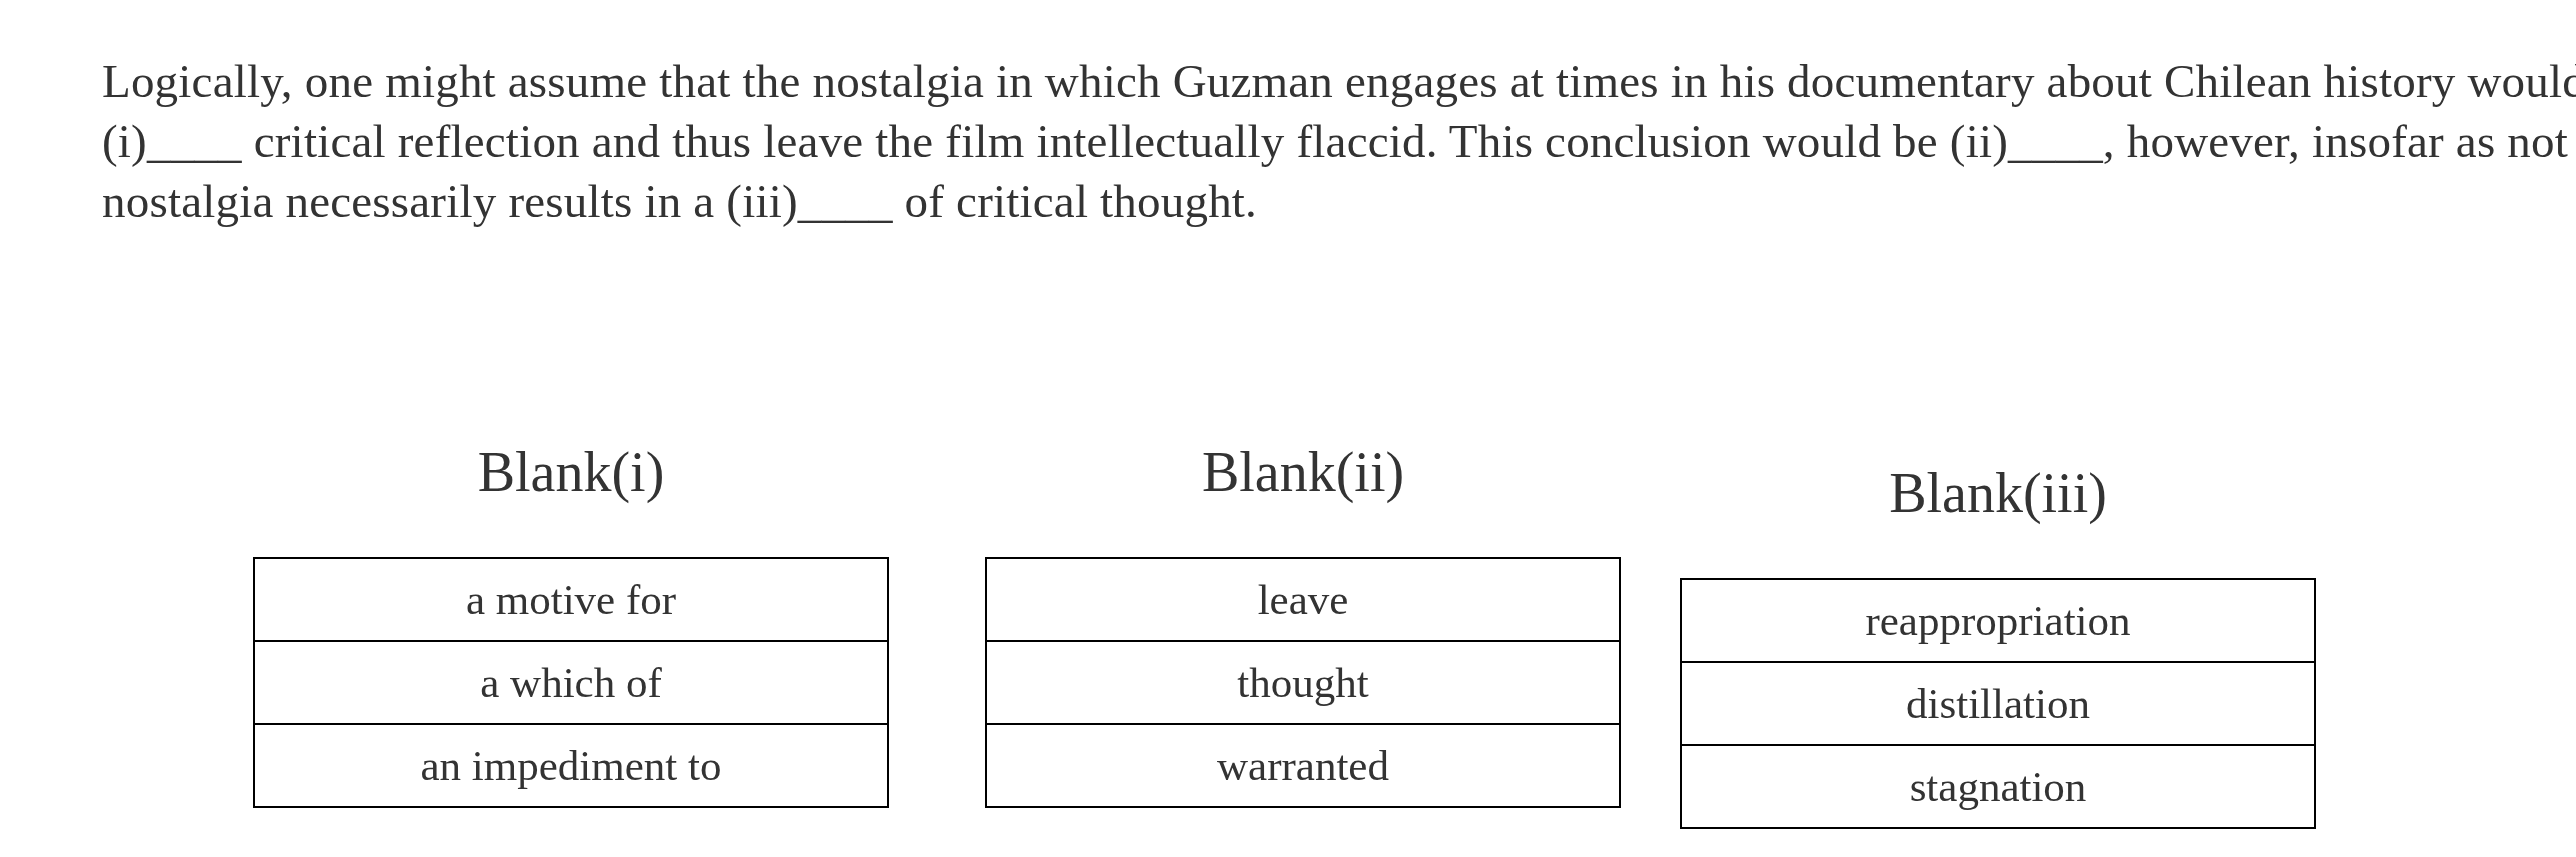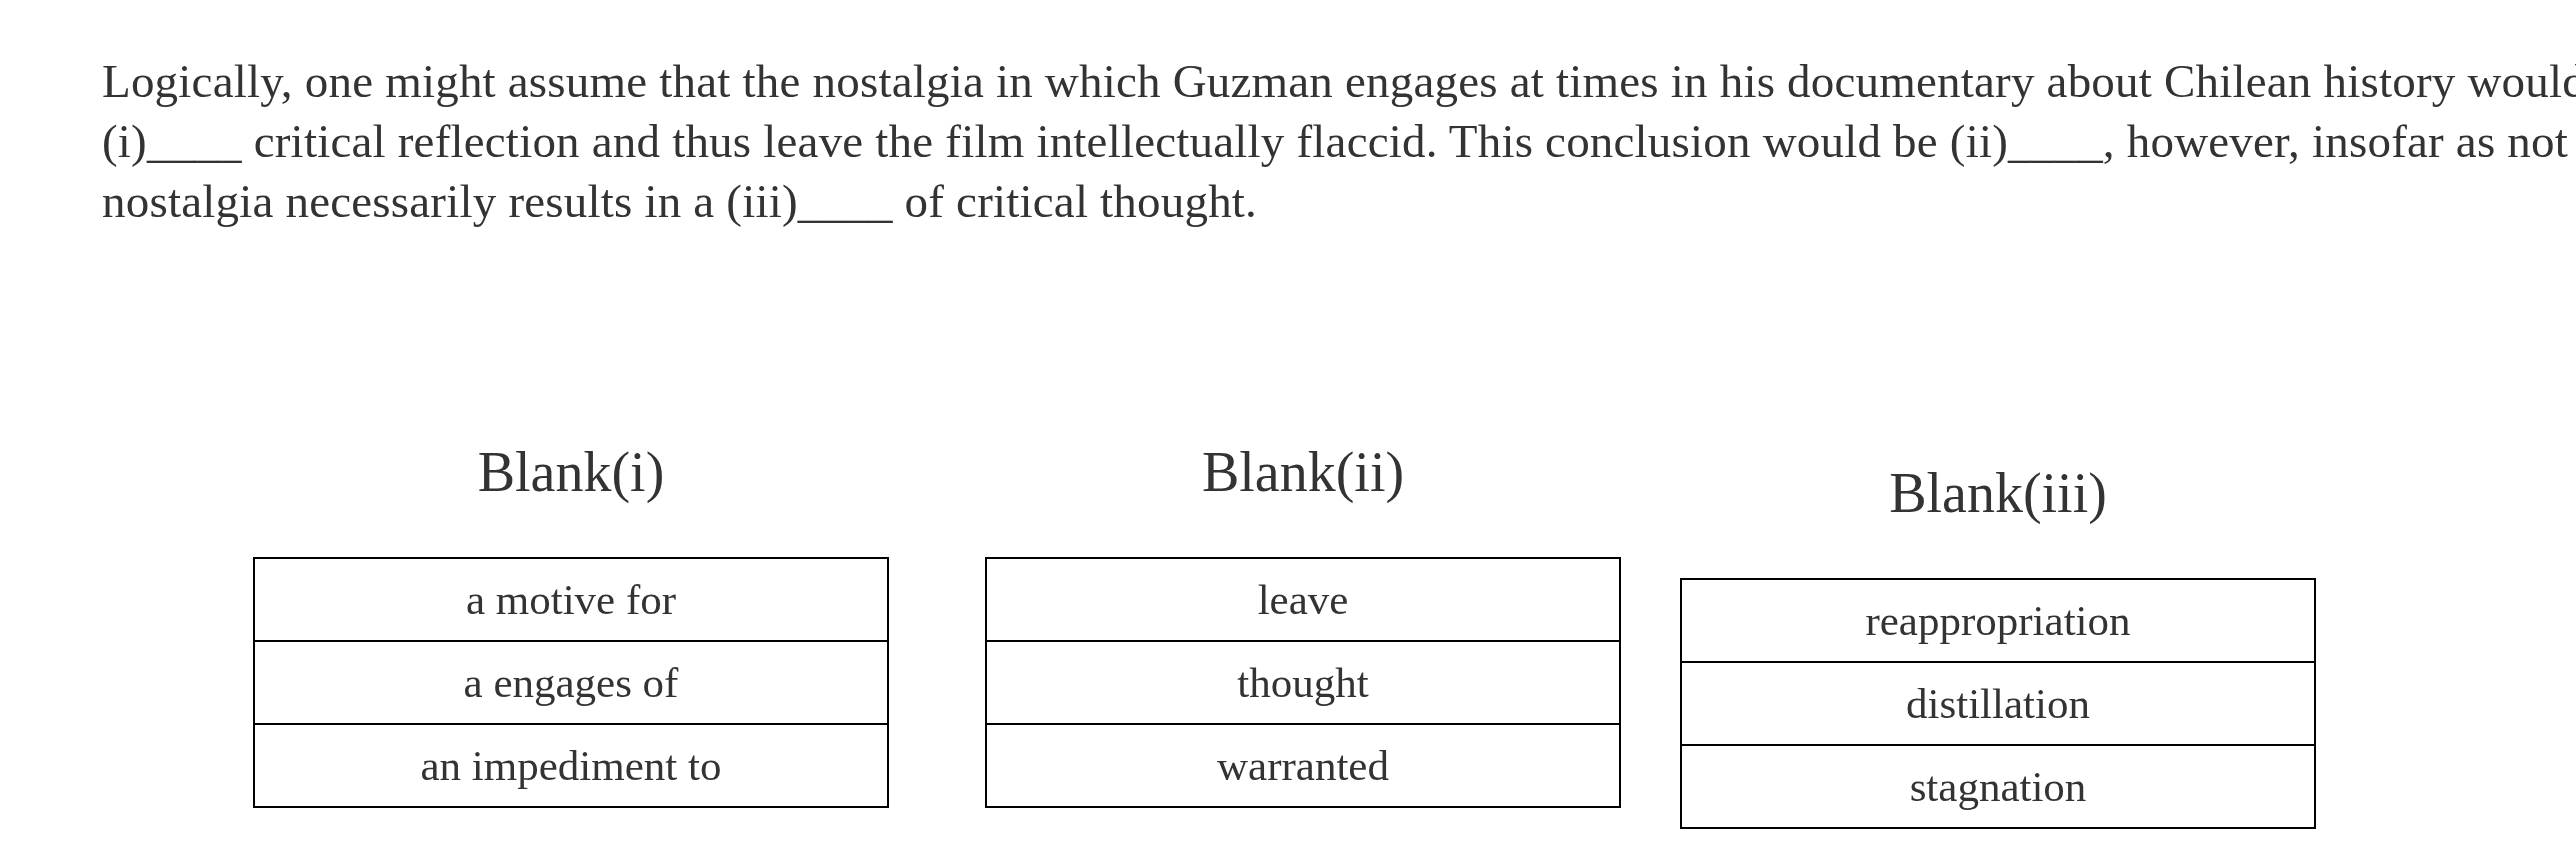--- a/index.html
+++ b/index.html
@@ -65,21 +65,21 @@
 <div class="passage">
   <div class="passage-line">Logically, one might assume that the nostalgia in which Guzman engages at times in his documentary about Chilean history would be</div>
   <div class="passage-line">(i)____ critical reflection and thus leave the film intellectually flaccid. This conclusion would be (ii)____, however, insofar as not all</div>
   <div class="passage-line">nostalgia necessarily results in a (iii)____ of critical thought.</div>
 </div>
 
 <div class="blank-column col-0">
   <div class="blank-header">Blank(i)</div>
   <div class="options-table">
     <div class="option-cell">a motive for</div>
-    <div class="option-cell">a engages of</div>
+    <div class="option-cell">a which of</div>
     <div class="option-cell">an impediment to</div>
   </div>
 </div>
 
 <div class="blank-column col-1">
   <div class="blank-header">Blank(ii)</div>
   <div class="options-table">
     <div class="option-cell">leave</div>
     <div class="option-cell">thought</div>
     <div class="option-cell">warranted</div>

